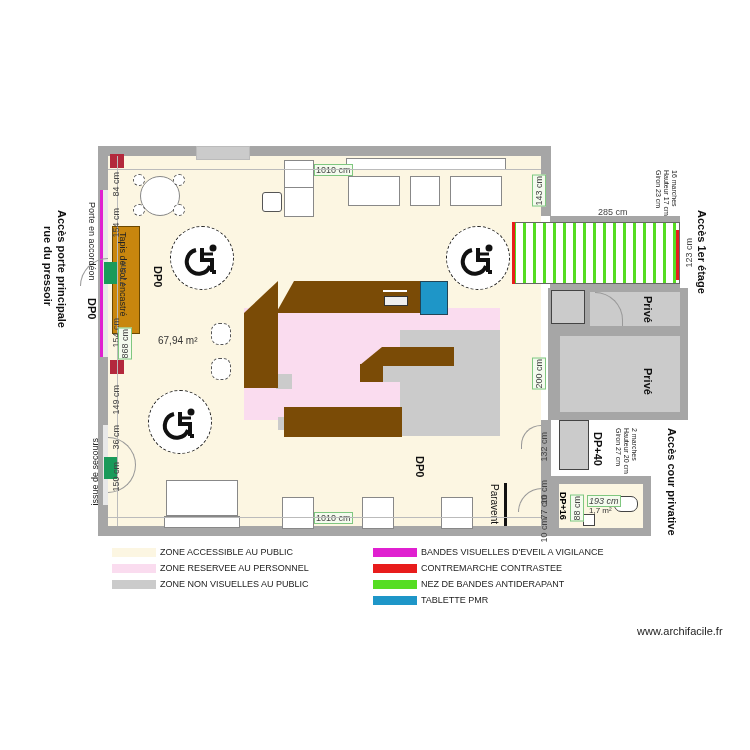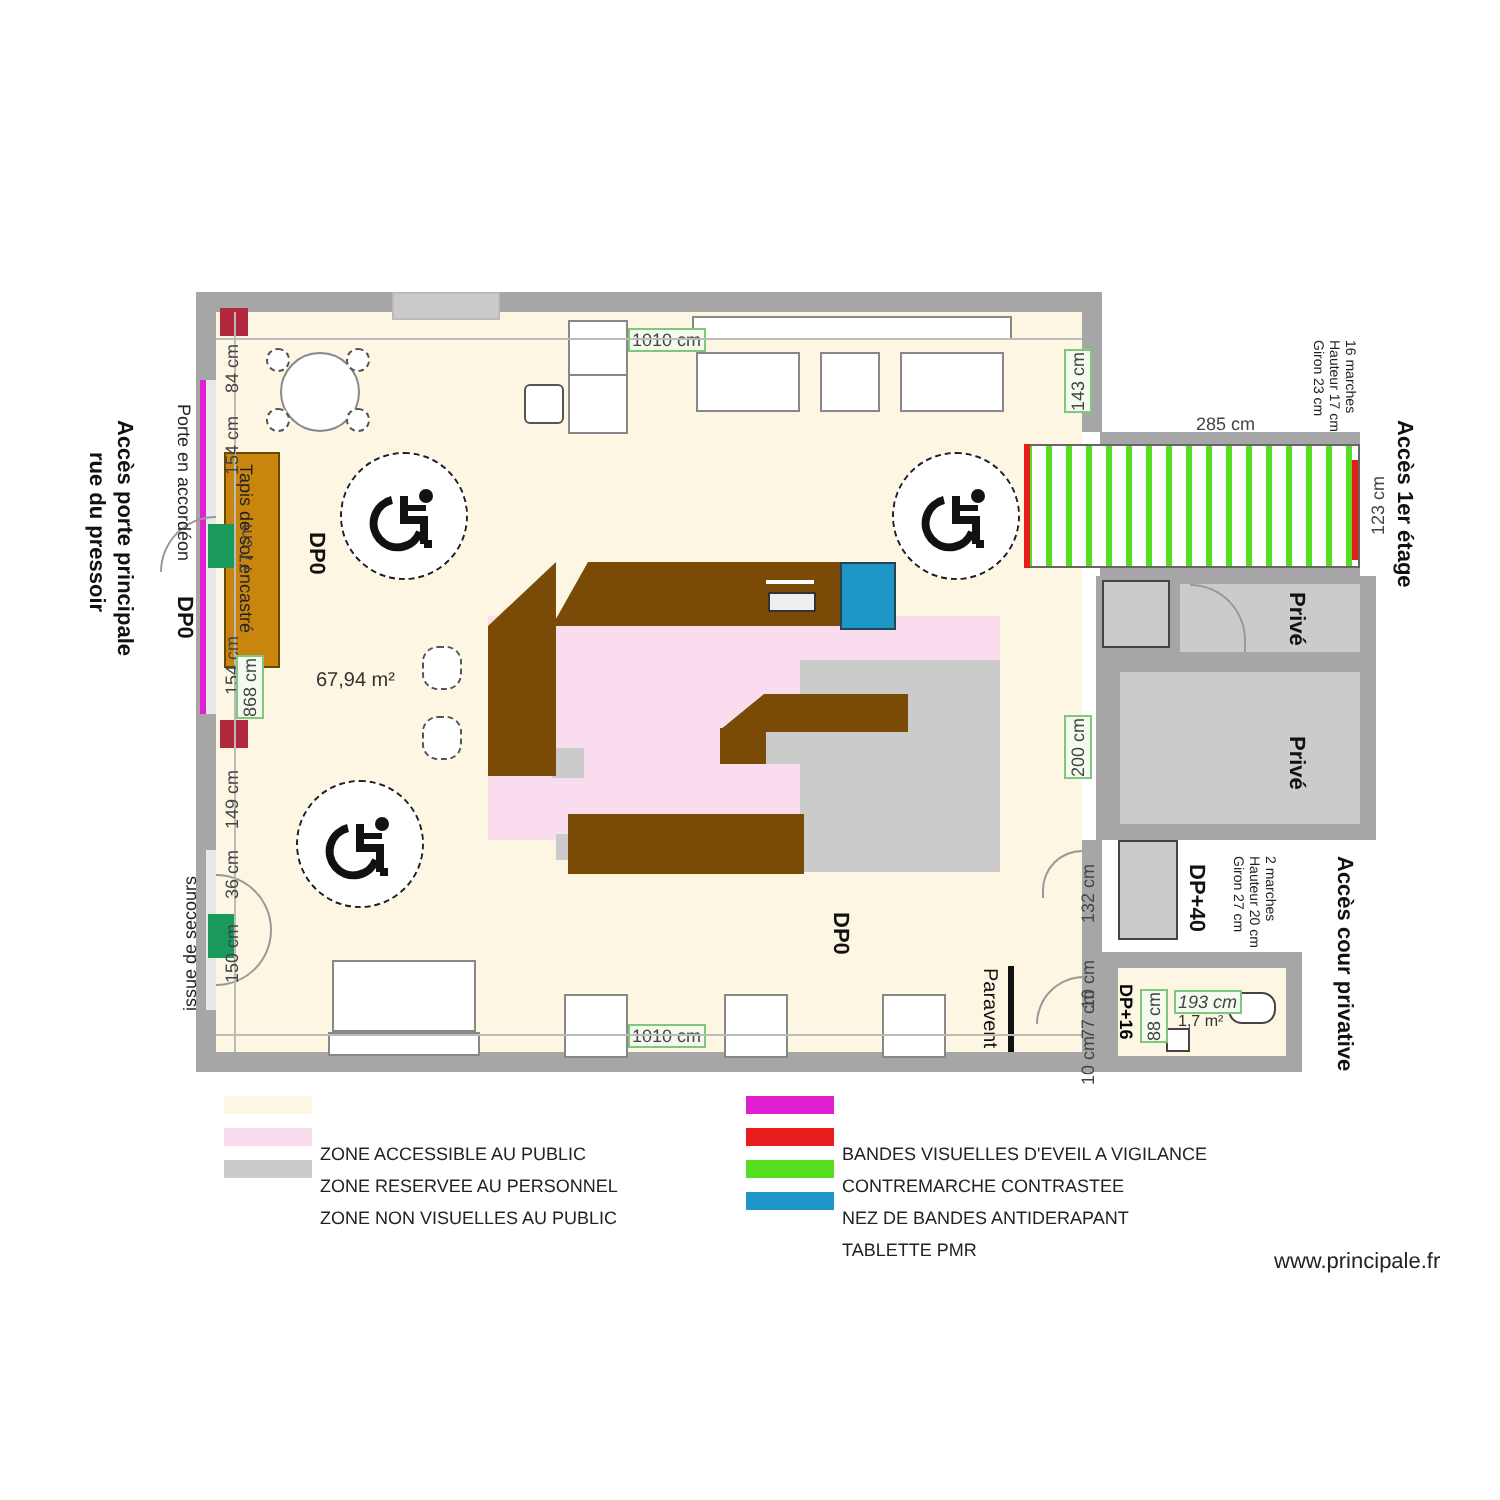--- a/index.html
+++ b/index.html
@@ -13,21 +13,21 @@
   .dim { position:absolute; font-size:9px; color:#444; white-space:nowrap; }
   .dimbox { position:absolute; font-size:9px; color:#444; border:1px solid #7fc77f; background:#f4fbee; padding:0 1px; white-space:nowrap; line-height:10px; }
   .vert { writing-mode:vertical-rl; }
   .vert-up { writing-mode:vertical-rl; transform:rotate(180deg); }
   .label-b { font-weight:bold; font-size:11px; color:#111; white-space:nowrap; }
   .table-w { position:absolute; background:#ffffff; border:1px solid #888; box-sizing:border-box; }
   .chair { position:absolute; background:#fff; border:1px solid #555; border-radius:3px; box-sizing:border-box; }
   .pmr { position:absolute; border-radius:50%; border:1px dashed #222; background:#fff; display:flex; align-items:center; justify-content:center; box-sizing:border-box; }
   .door-arc { position:absolute; border:1px solid #999; box-sizing:border-box; }
   .legend-swatch { position:absolute; width:44px; height:9px; }
-  .legend-text { position:absolute; font-size:9px; color:#222; white-space:nowrap;margin-top:25px; }
+  .legend-text { position:absolute; font-size:9px; color:#222; white-space:nowrap; }
   .exit-green { position:absolute; background:#1a9a5a; }
   .fire-red { position:absolute; background:#b3283c; }
 </style>
 </head>
 <body>
 
 <div class="abs" style="left:0;top:0;width:750px;height:540px;">
 
   <div class="wall" style="left:98px;top:146px;width:452px;height:10px;"></div>
   <div class="wall" style="left:98px;top:146px;width:10px;height:386px;"></div>
@@ -208,13 +208,13 @@
   <div class="legend-swatch" style="left:373px;top:8px;background:#e020d0;"></div>
   <div class="legend-text" style="left:421px;top:7px;">BANDES VISUELLES D'EVEIL A VIGILANCE</div>
   <div class="legend-swatch" style="left:373px;top:24px;background:#e81c1c;"></div>
   <div class="legend-text" style="left:421px;top:23px;">CONTREMARCHE CONTRASTEE</div>
   <div class="legend-swatch" style="left:373px;top:40px;background:#55dd22;"></div>
   <div class="legend-text" style="left:421px;top:39px;">NEZ DE BANDES ANTIDERAPANT</div>
   <div class="legend-swatch" style="left:373px;top:56px;background:#1e96c8;"></div>
   <div class="legend-text" style="left:421px;top:55px;">TABLETTE PMR</div>
 </div>
 
-<div class="abs" style="left:637px;top:625px;font-size:11px;color:#222;">www.principale.fr</div>
+<div class="abs" style="left:637px;top:625px;font-size:11px;color:#222;">www.archifacile.fr</div>
 
 </body></html>

